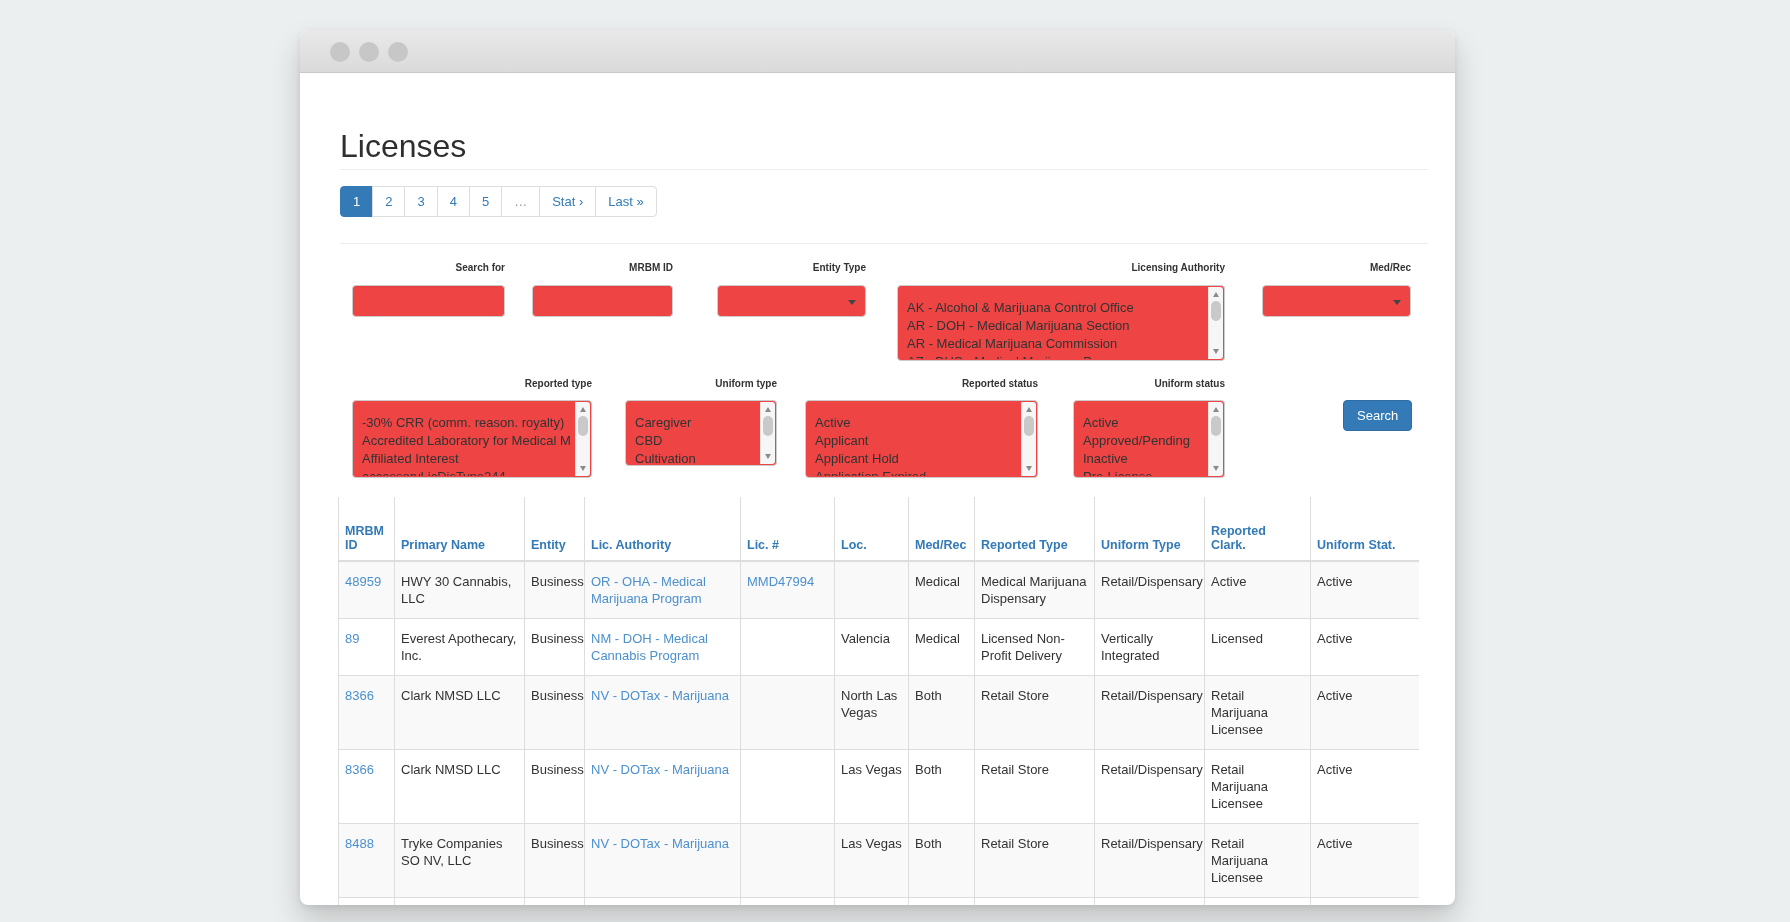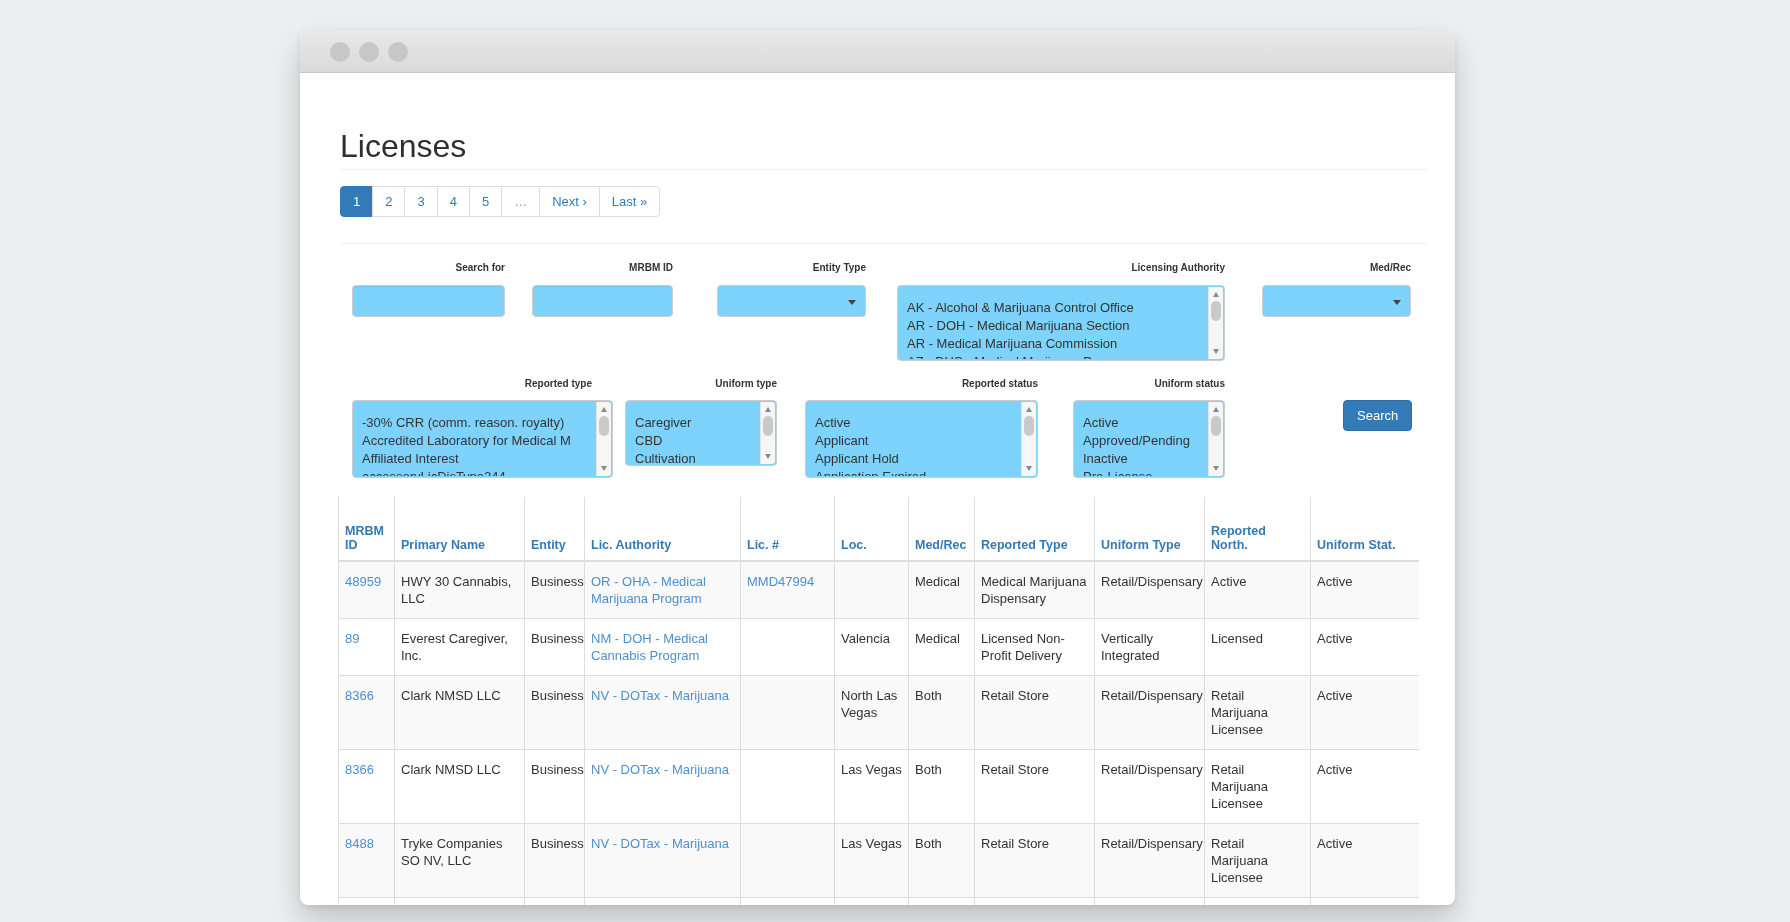--- a/index.html
+++ b/index.html
@@ -31,21 +31,21 @@
   }
   .page:first-child { border-radius:4px 0 0 4px; margin-left:0; }
   .page:last-child { border-radius:0 4px 4px 0; }
   .page.active { background:#337ab7; border-color:#337ab7; color:#fff; }
   .page.disabled { color:#999; cursor:default; }
 
   .flabel { position:absolute; font-size:10px; font-weight:bold; color:#333; text-align:right; }
   .row1label { top:232px; } .row2label { top:348px; }
 
   .tbox, .select, .listbox {
-    position:absolute; background:#7dd3fc; border:1px solid #ccc; border-radius:4px;
+    position:absolute; background:#ef4444; border:1px solid #ccc; border-radius:4px;
     font-family:"Liberation Sans", sans-serif; font-size:13px; color:#333;
   }
   .tbox { height:32px; padding:0 8px; box-shadow:inset 0 1px 1px rgba(0,0,0,0.06); outline:none; }
   .row1field { top:255px; }
   .select { height:32px; }
   .caret {
     position:absolute; right:9px; top:14px; width:0; height:0;
     border-left:4px solid transparent; border-right:4px solid transparent; border-top:5px solid #444;
   }
   .listbox { overflow:hidden; }
@@ -93,21 +93,21 @@
 
   <h1 class="page-title">Licenses</h1>
   <hr class="hr hr1">
   <nav class="pagination" id="pagination">
       <a class="page active">1</a>
       <a class="page">2</a>
       <a class="page">3</a>
       <a class="page">4</a>
       <a class="page">5</a>
       <a class="page disabled">…</a>
-      <a class="page">Next ›</a>
+      <a class="page">Stat ›</a>
       <a class="page">Last »</a>
     </nav>
   <hr class="hr hr2">
 
   <div class="flabel row1label" style="left:52px;  width:153px;">Search for</div>
   <div class="flabel row1label" style="left:232px; width:141px;">MRBM ID</div>
   <div class="flabel row1label" style="left:417px; width:149px;">Entity Type</div>
   <div class="flabel row1label" style="left:597px; width:328px;">Licensing Authority</div>
   <div class="flabel row1label" style="left:962px; width:149px;">Med/Rec</div>
 
@@ -131,21 +131,21 @@
   </div>
   <div class="select row1field" style="left:962px; width:149px;">
     <span class="caret"></span>
   </div>
 
   <div class="flabel row2label" style="left:52px;  width:240px;">Reported type</div>
   <div class="flabel row2label" style="left:325px; width:152px;">Uniform type</div>
   <div class="flabel row2label" style="left:505px; width:233px;">Reported status</div>
   <div class="flabel row2label" style="left:773px; width:152px;text-align:right;">Uniform status</div>
 
-  <div class="listbox" style="left:52px; top:370px; width:261px; height:78px;">
+  <div class="listbox" style="left:52px; top:370px; width:240px; height:78px;">
     <div class="options">
         <div class="opt">-30% CRR (comm. reason. royalty)</div>
         <div class="opt">Accredited Laboratory for Medical M</div>
         <div class="opt">Affiliated Interest</div>
         <div class="opt">accessoryLicDisType244</div>
       </div>
     <div class="sb">
       <span class="up"></span>
       <span class="thumb"></span>
       <span class="down"></span>
@@ -211,41 +211,41 @@
         <tr id="thead-row">
           <th><a>MRBM ID</a></th>
           <th><a>Primary Name</a></th>
           <th><a>Entity</a></th>
           <th><a>Lic. Authority</a></th>
           <th><a>Lic. #</a></th>
           <th><a>Loc.</a></th>
           <th><a>Med/Rec</a></th>
           <th><a>Reported Type</a></th>
           <th><a>Uniform Type</a></th>
-          <th><a>Reported North.</a></th>
+          <th><a>Reported Clark.</a></th>
           <th><a>Uniform Stat.</a></th>
         </tr>
       </thead>
     <tbody id="tbody">
         <tr>
           <td><a>48959</a></td>
           <td>HWY 30 Cannabis, LLC</td>
           <td>Business</td>
           <td><a>OR - OHA - Medical Marijuana Program</a></td>
           <td><a>MMD47994</a></td>
           <td></td>
           <td>Medical</td>
           <td>Medical Marijuana Dispensary</td>
           <td>Retail/Dispensary</td>
           <td>Active</td>
           <td>Active</td>
         </tr>
         <tr>
           <td><a>89</a></td>
-          <td>Everest Caregiver, Inc.</td>
+          <td>Everest Apothecary, Inc.</td>
           <td>Business</td>
           <td><a>NM - DOH - Medical Cannabis Program</a></td>
           <td></td>
           <td>Valencia</td>
           <td>Medical</td>
           <td>Licensed Non-Profit Delivery</td>
           <td>Vertically Integrated</td>
           <td>Licensed</td>
           <td>Active</td>
         </tr>

